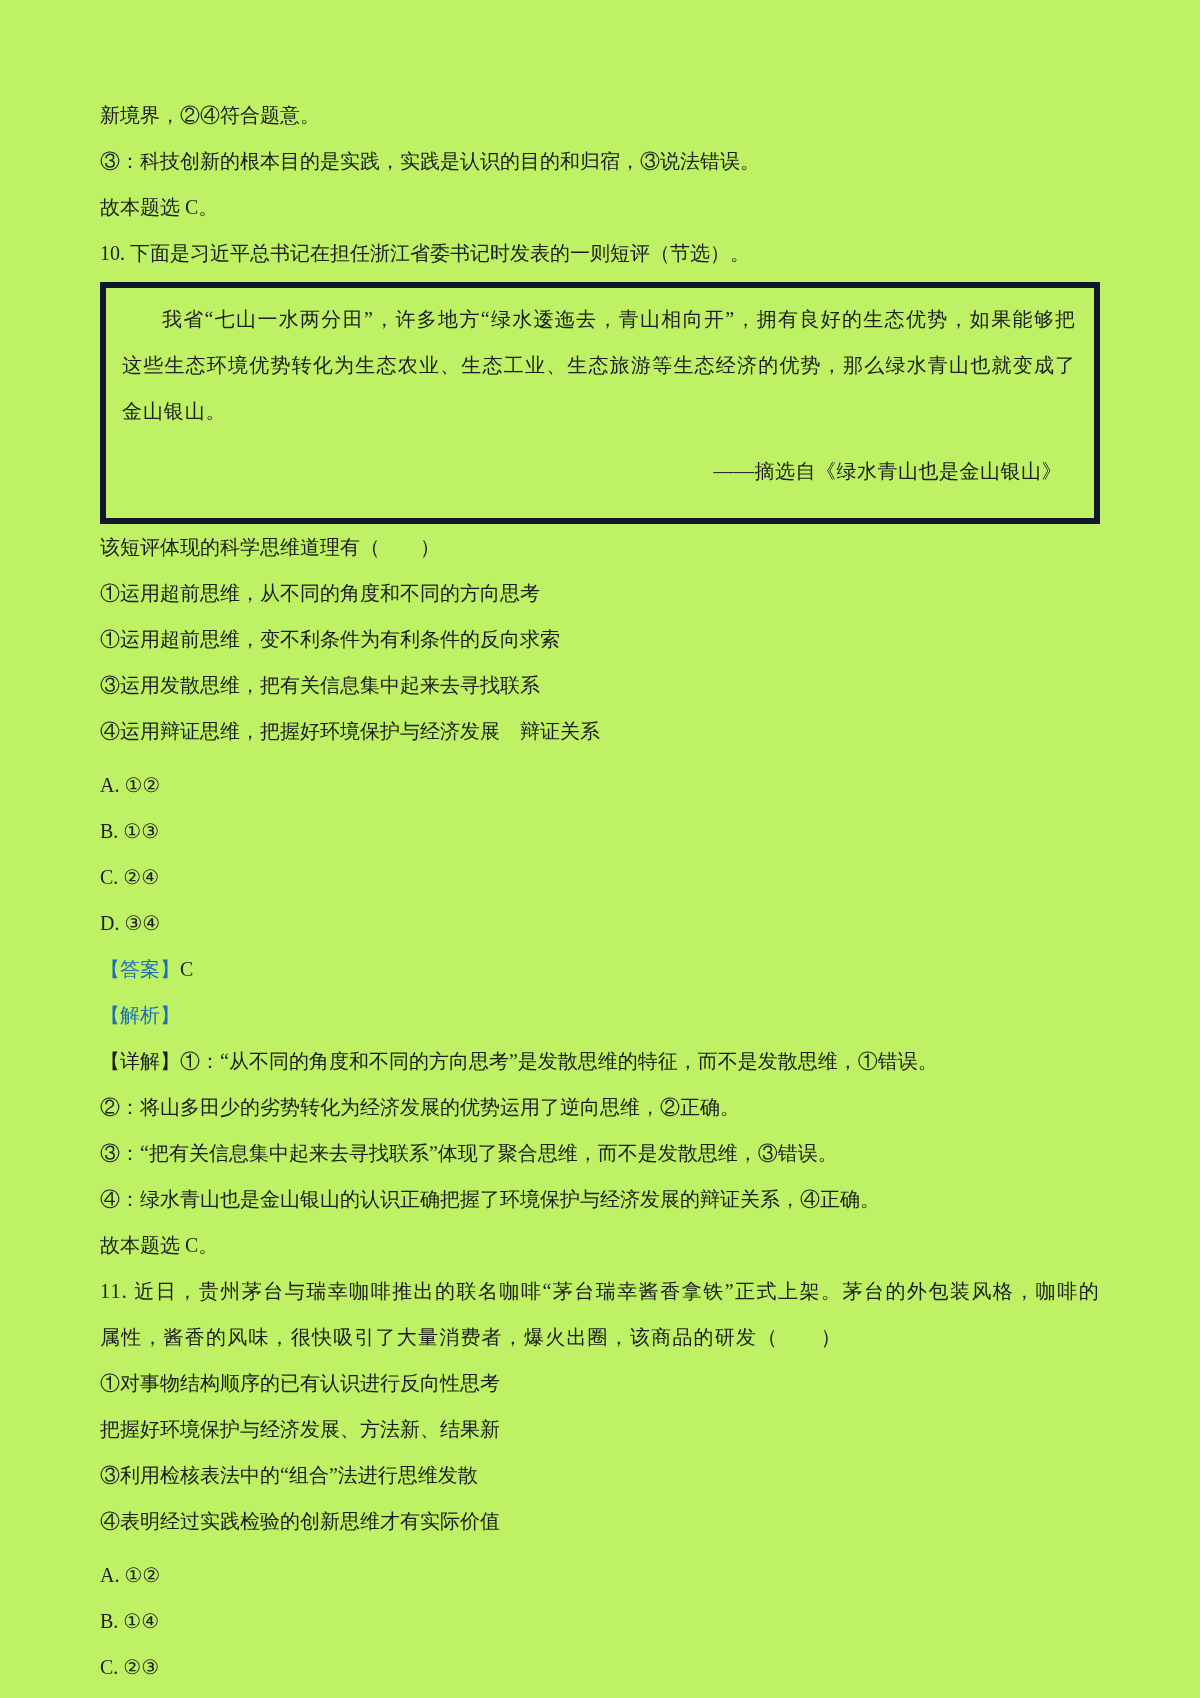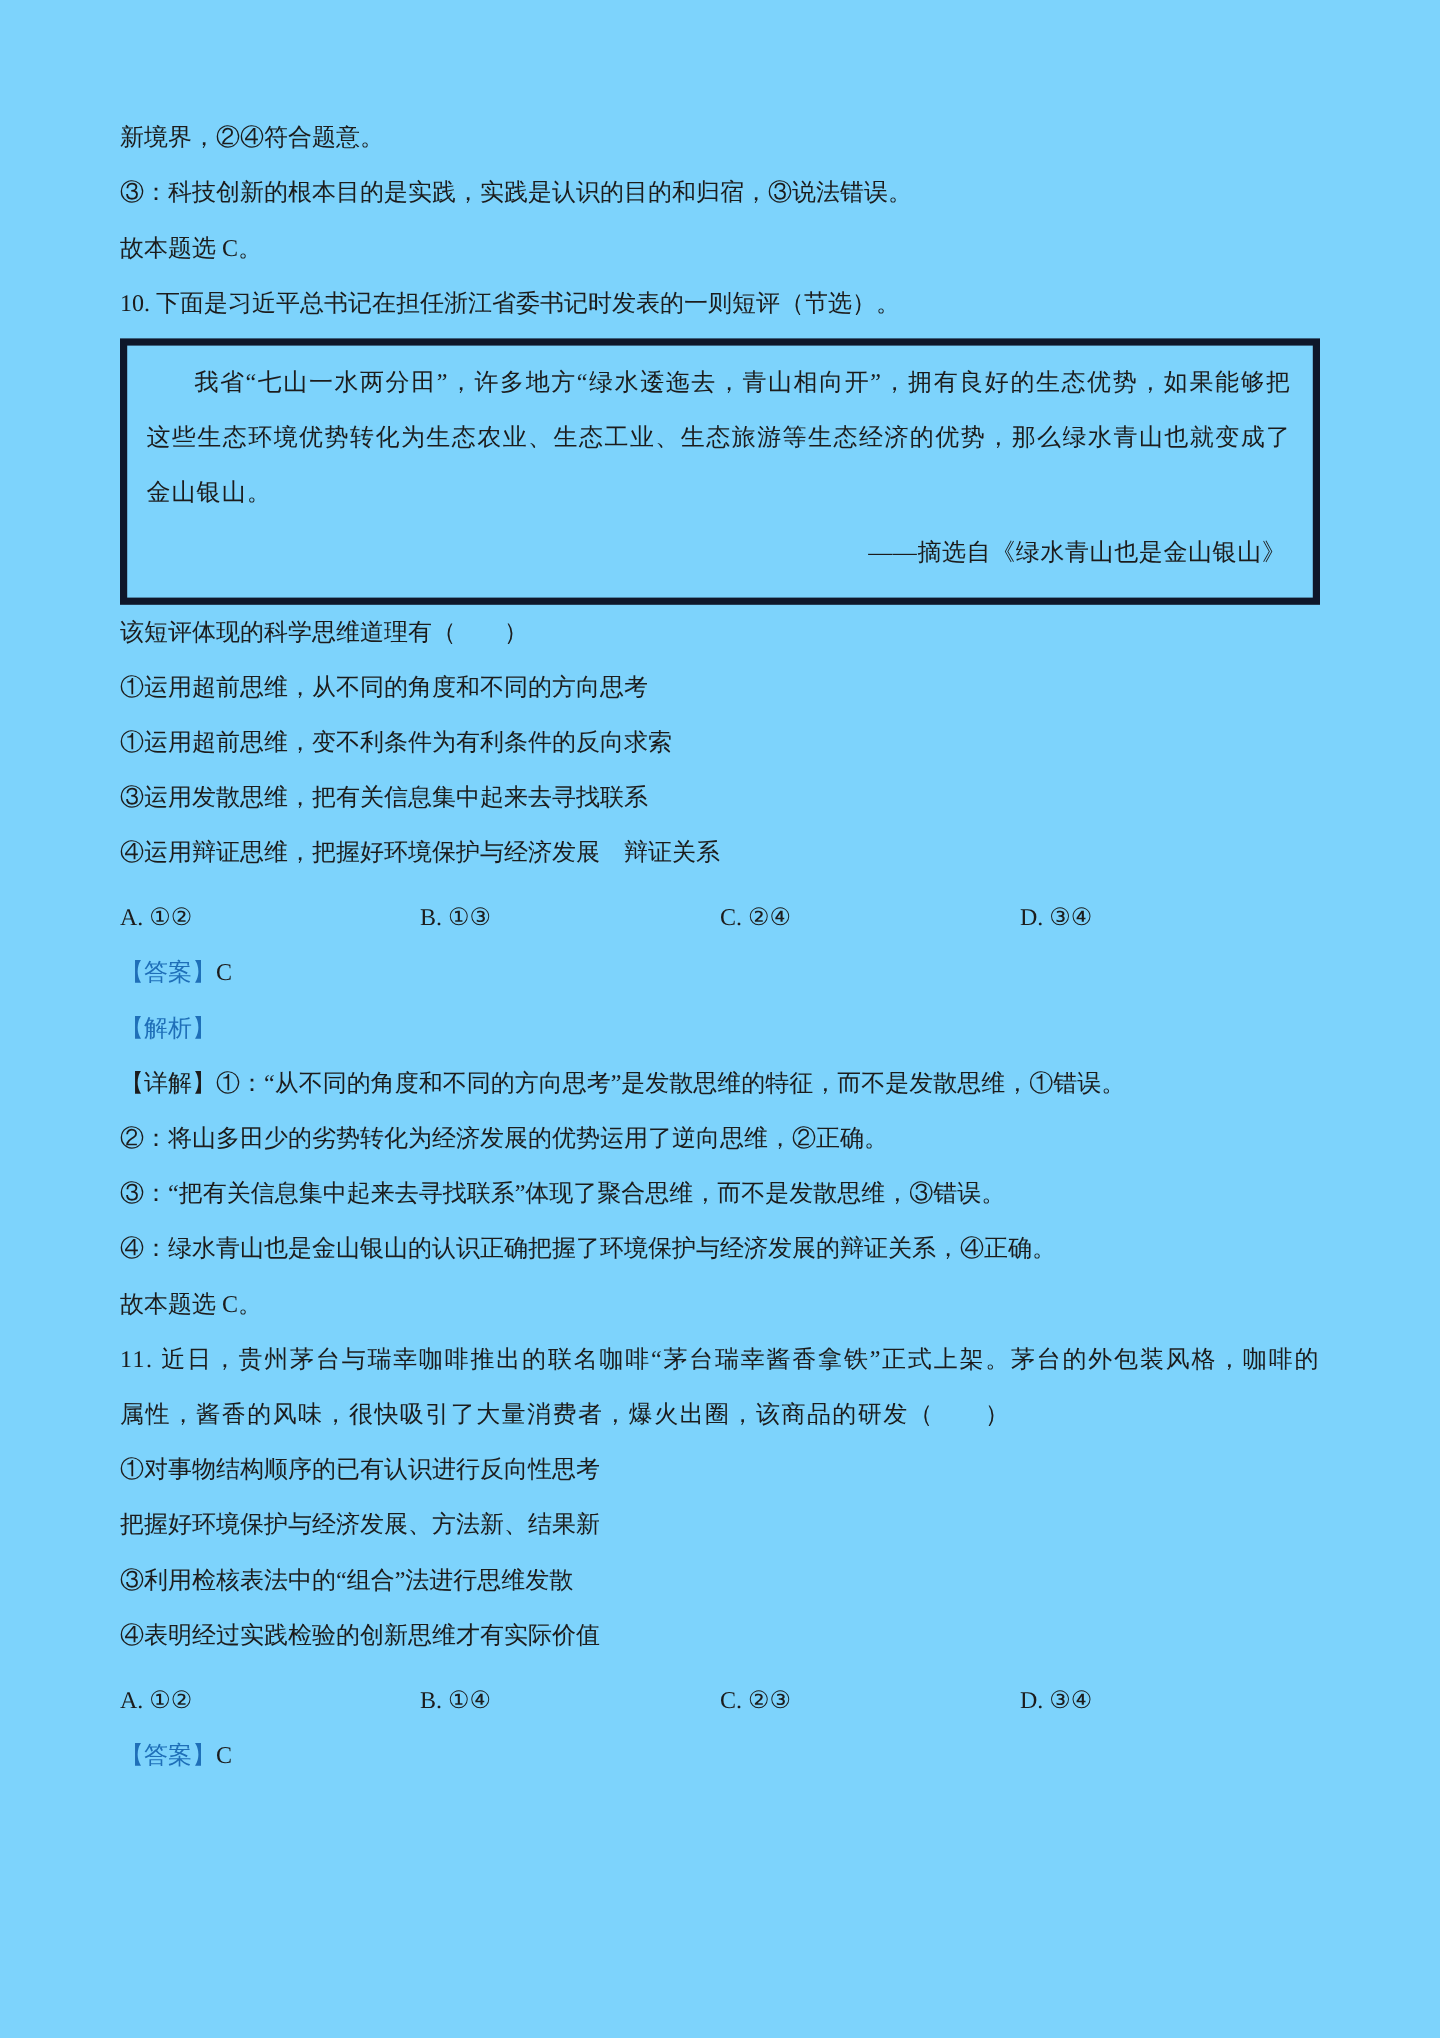--- a/index.html
+++ b/index.html
@@ -4,21 +4,21 @@
 <style>
   :root{
     --accent-blue:#1f6fb8;
     --ink:#1c1c1c;
   }
   html,body{margin:0;padding:0;background:#ffffff;}
   .page{
     position:relative;
     width:1200px;
     height:1698px;
-    background:#7dd3fc;
+    background:#bef264;
     overflow:hidden;
     font-family:"Liberation Serif","DejaVu Serif",serif;
     color:var(--ink);
   }
   .content{
     box-sizing:border-box;
     padding:92px 100px 0 100px;
     font-size:20px;
     line-height:46px;
   }
@@ -29,29 +29,30 @@
     padding:8px 18px 10px 16px;
   }
   .quote-body{
     margin:0;
     text-indent:2em;
     letter-spacing:0.9px;
     text-align:justify;
     line-height:46px;
   }
   .quote-attr{
-    margin:4px;
+    margin:14px;
     text-align:right;
     letter-spacing:0.5px;
     line-height:46px;
   }
   .prompt{margin-top:8px;}
   .options-row{
     display:flex;
     margin-top:8px;
+    flex-direction:column;
   }
   .options-row .opt{flex:1 1 25%;}
   .answer-line{margin:0;}
   .blue-label{color:var(--accent-blue);}
   .stem-wrap{
     text-align:justify;
     letter-spacing:1.2px;
   }
   .q11-stem{margin-top:56px;}
   .q11-statements{margin-top:4px;}

